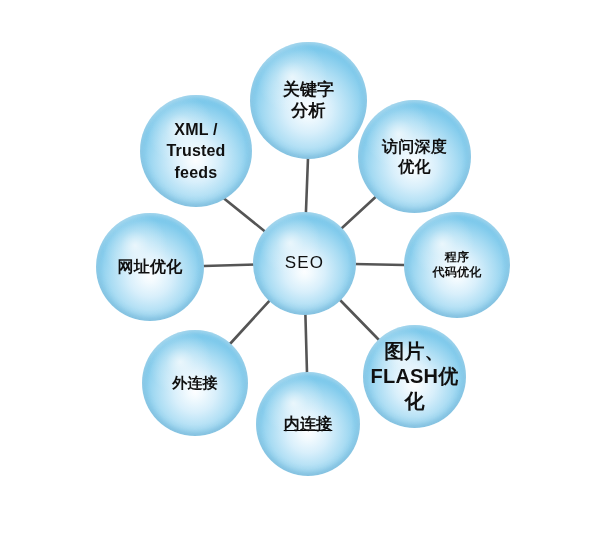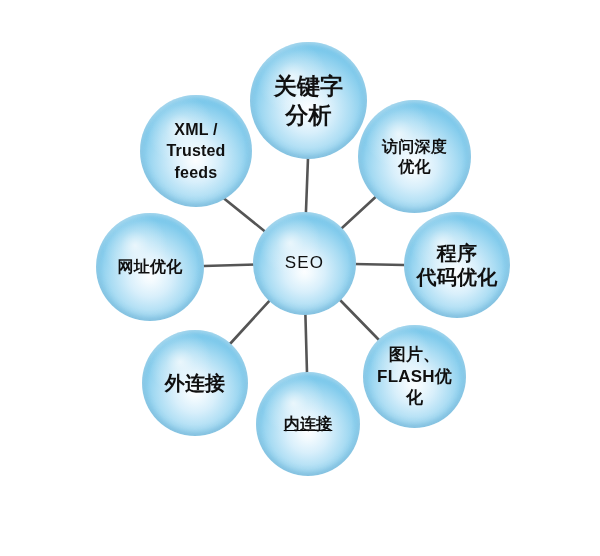--- a/index.html
+++ b/index.html
@@ -68,39 +68,39 @@
   }
   .node-center .node-label {
     font-weight: normal;
     letter-spacing: 1.2px;
   }
   
   .n-center { left: 253px; top: 212px; width: 103px; height: 103px; }
   .n-center .node-label { font-size: 17px; }
 
   .n-top { left: 250px; top: 42px; width: 117px; height: 117px; }
-  .n-top .node-label { font-size: 23px; }
+  .n-top .node-label { font-size: 17px; }
 
   .n-topleft { left: 140px; top: 95px; width: 112px; height: 112px; }
   .n-topleft .node-label { font-size: 16px; line-height: 1.32; }
 
   .n-topright { left: 358px; top: 100px; width: 113px; height: 113px; }
   .n-topright .node-label { font-size: 16px; }
 
   .n-right { left: 404px; top: 212px; width: 106px; height: 106px; }
-  .n-right .node-label { font-size: 20px; }
+  .n-right .node-label { font-size: 12px; }
 
   .n-bottomright { left: 363px; top: 325px; width: 103px; height: 103px; }
-  .n-bottomright .node-label { font-size: 17px; line-height: 1.26; }
+  .n-bottomright .node-label { font-size: 20px; line-height: 1.26; }
 
   .n-bottom { left: 256px; top: 372px; width: 104px; height: 104px; text-decoration: underline; }
   .n-bottom .node-label { font-size: 16px; }
 
   .n-bottomleft { left: 142px; top: 330px; width: 106px; height: 106px; }
-  .n-bottomleft .node-label { font-size: 20px; }
+  .n-bottomleft .node-label { font-size: 15px; }
 
   .n-left { left: 96px; top: 213px; width: 108px; height: 108px; align-items: center; }
   .n-left .node-label { font-size: 16px; }
 </style>
 </head>
 <body>
 
 <div id="diagram-root">
 
   <svg id="edge-layer" viewBox="0 0 600 556" width="600" height="556" xmlns="http://www.w3.org/2000/svg">

